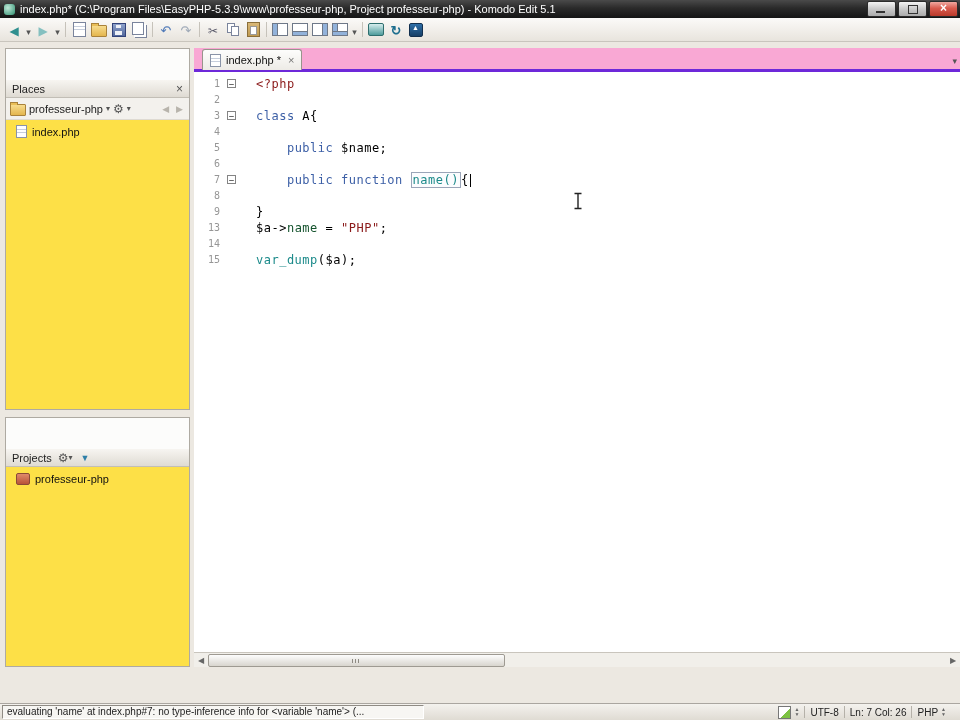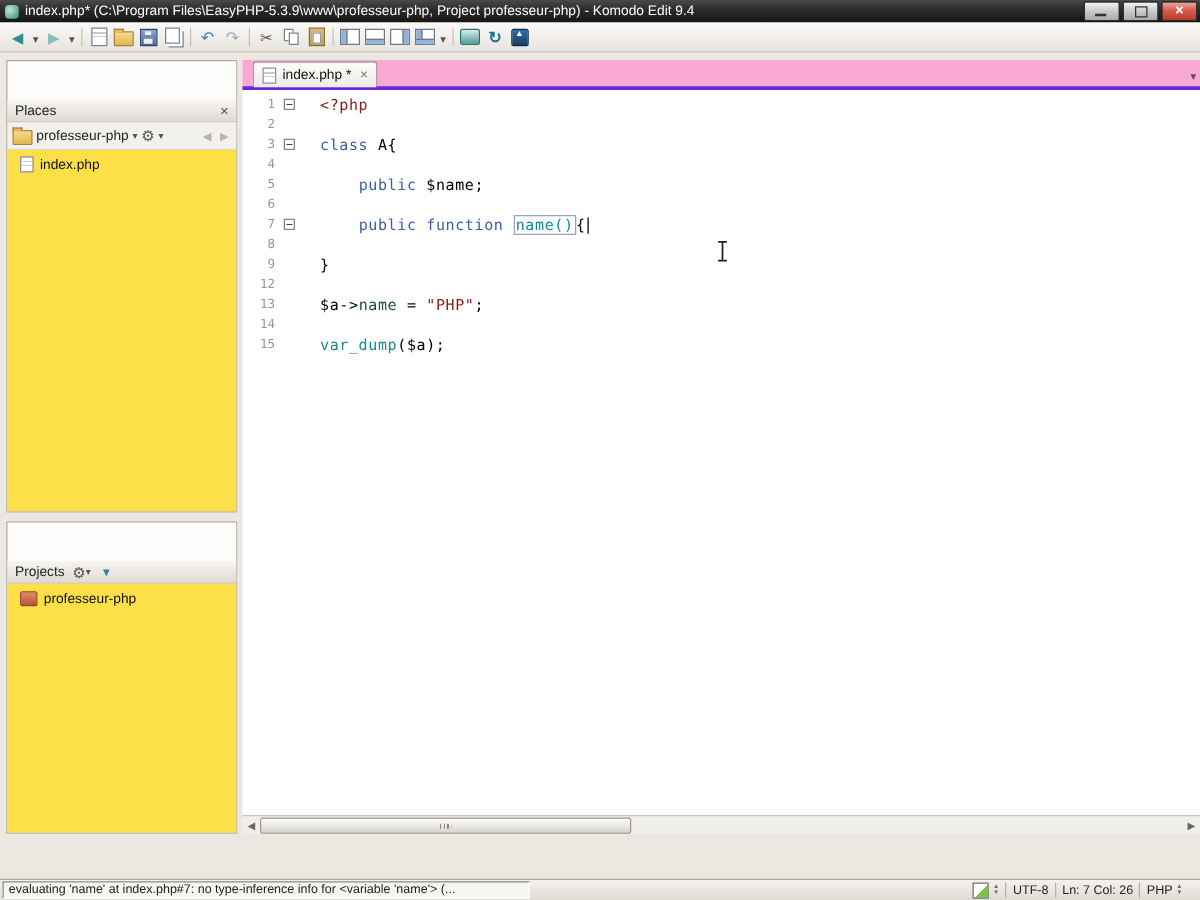--- a/index.html
+++ b/index.html
@@ -116,21 +116,21 @@
   
   .tok{}
 </style>
 </head>
 <body>
 
 <div class="window">
 
   <div class="titlebar">
     <span class="app-icon"></span>
-    <span class="title-text">index.php* (C:\Program Files\EasyPHP-5.3.9\www\professeur-php, Project professeur-php) - Komodo Edit 9.4</span>
+    <span class="title-text">index.php* (C:\Program Files\EasyPHP-5.3.9\www\professeur-php, Project professeur-php) - Komodo Edit 5.1</span>
     <span class="win-controls">
       <span class="win-btn min"></span>
       <span class="win-btn max"></span>
       <span class="win-btn close"></span>
     </span>
   </div>
 
 
   <div class="toolbar">
       <div class="tb-btn">
@@ -307,25 +307,20 @@
             </div>
             <div class="code-line">
               <span class="ln">8</span>
               <span class="fold"></span>
               <span class="code-text"></span>
             </div>
             <div class="code-line">
               <span class="ln">9</span>
               <span class="fold"></span>
               <span class="code-text"><span class="tok" style="color: rgb(0, 0, 0);">}</span></span>
-            </div>
-            <div class="code-line">
-              <span class="ln">12</span>
-              <span class="fold"></span>
-              <span class="code-text"></span>
             </div>
             <div class="code-line">
               <span class="ln">13</span>
               <span class="fold"></span>
               <span class="code-text"><span class="tok" style="color: rgb(0, 0, 0);">$a-&gt;</span><span class="tok" style="color: #14532d;">name</span><span class="tok" style="color: rgb(0, 0, 0);"> = </span><span class="tok" style="color: rgb(139, 26, 26);">"PHP"</span><span class="tok" style="color: rgb(0, 0, 0);">;</span></span>
             </div>
             <div class="code-line">
               <span class="ln">14</span>
               <span class="fold"></span>
               <span class="code-text"></span>

